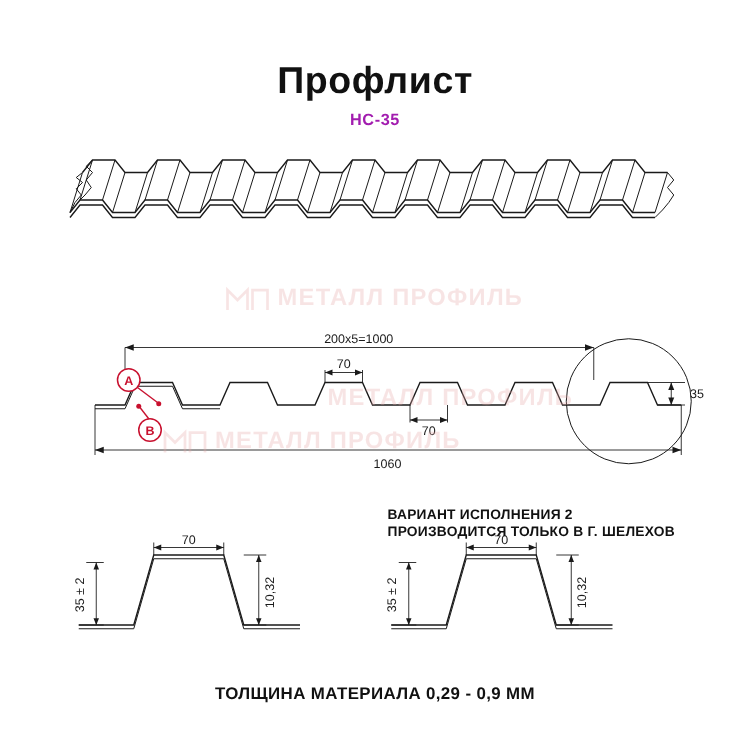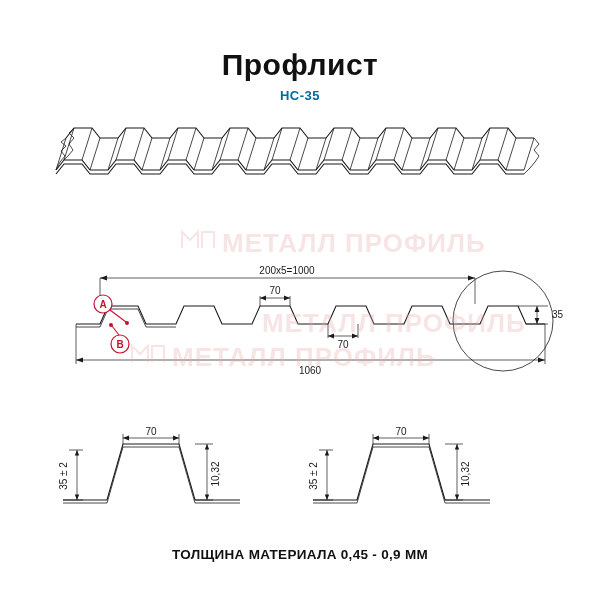--- a/index.html
+++ b/index.html
@@ -33,21 +33,21 @@
     color: #111;
   }
   .subtitle {
     position: absolute;
     top: 88px;
     left: 0;
     width: 600px;
     text-align: center;
     font-size: 13px;
     font-weight: bold;
-    color: #0369a1;
+    color: #a21caf;
     letter-spacing: 0.5px;
   }
   .iso-wrap {
     position: absolute;
     top: 118px;
     left: 52px;
     width: 500px;
     height: 100px;
   }
   .section-wrap {
@@ -84,21 +84,21 @@
     font-weight: bold;
     letter-spacing: 0.3px;
     color: #111;
   }
   .wm {
     position: absolute;
     pointer-events: none;
     opacity: 0.30;
   }
   .wm-text {
-    font-size: 26px;
+    font-size: 19px;
     font-weight: bold;
     color: #e8a9a9;
     letter-spacing: 1px;
     white-space: nowrap;
   }
   svg { display: block; overflow: visible; }
   .ln { stroke: #1a1a1a; fill: none; }
   .thin { stroke-width: 0.8; }
   .med { stroke-width: 1.1; }
   .dim { stroke: #1a1a1a; stroke-width: 0.7; fill: none; }
@@ -228,20 +228,24 @@
         <line x1="36" y1="68" x2="36" y2="108"></line>
         <line x1="505" y1="68" x2="505" y2="108"></line>
       </g>
       <text class="dimtext" x="270" y="118" text-anchor="middle">1060</text>
 
       <circle cx="463" cy="65" r="50" class="ln thin"></circle>
     </svg>
   </div>
 
 
+  <div class="variant-label" id="variant2-label">
+    <div>ВАРИАНТ ИСПОЛНЕНИЯ 2</div>
+    <div>ПРОИЗВОДИТСЯ ТОЛЬКО В Г. ШЕЛЕХОВ</div>
+  </div>
 
   <div class="variant-fig" id="variant1-fig">
     <svg width="210" height="95" viewBox="0 0 210 95">
 
       <g class="ln med">
         <path d="M8,70 L52,70 L68,14 L124,14 L140,70 L185,70"></path>
       </g>
       <g class="ln thin">
         <path d="M8,73 L52,73 L68,17 L124,17 L140,73 L185,73"></path>
       </g>
@@ -306,21 +310,21 @@
         <line x1="22" y1="20" x2="22" y2="70"></line>
         <path d="M22,20 l-2.2,5.5 h4.4 z" fill="#1a1a1a" stroke="none"></path>
         <path d="M22,70 l-2.2,-5.5 h4.4 z" fill="#1a1a1a" stroke="none"></path>
         <line x1="8" y1="70" x2="28" y2="70"></line>
         <line x1="14" y1="20" x2="28" y2="20"></line>
       </g>
       <text class="dimtext" x="12" y="46" text-anchor="middle" transform="rotate(-90 12 46)">35 ± 2</text>
     </svg>
   </div>
 
-  <div class="footer">ТОЛЩИНА МАТЕРИАЛА 0,45 - 0,9 ММ</div>
+  <div class="footer">ТОЛЩИНА МАТЕРИАЛА 0,29 - 0,9 ММ</div>
 
   <div class="wm" style="top:228px; left:222px;">
     <svg width="36" height="26" viewBox="0 0 36 26" style="position:absolute;left:-42px;top:-2px;">
       <path d="M2,22 L2,6 L10,14 L18,6 L18,22" fill="none" stroke="#e8a9a9" stroke-width="2.2"></path>
       <path d="M22,22 L22,6 L34,6 L34,22" fill="none" stroke="#e8a9a9" stroke-width="2.2"></path>
     </svg>
     <span class="wm-text">МЕТАЛЛ ПРОФИЛЬ</span>
   </div>
 
   <div class="wm" style="top:308px; left:262px;">

